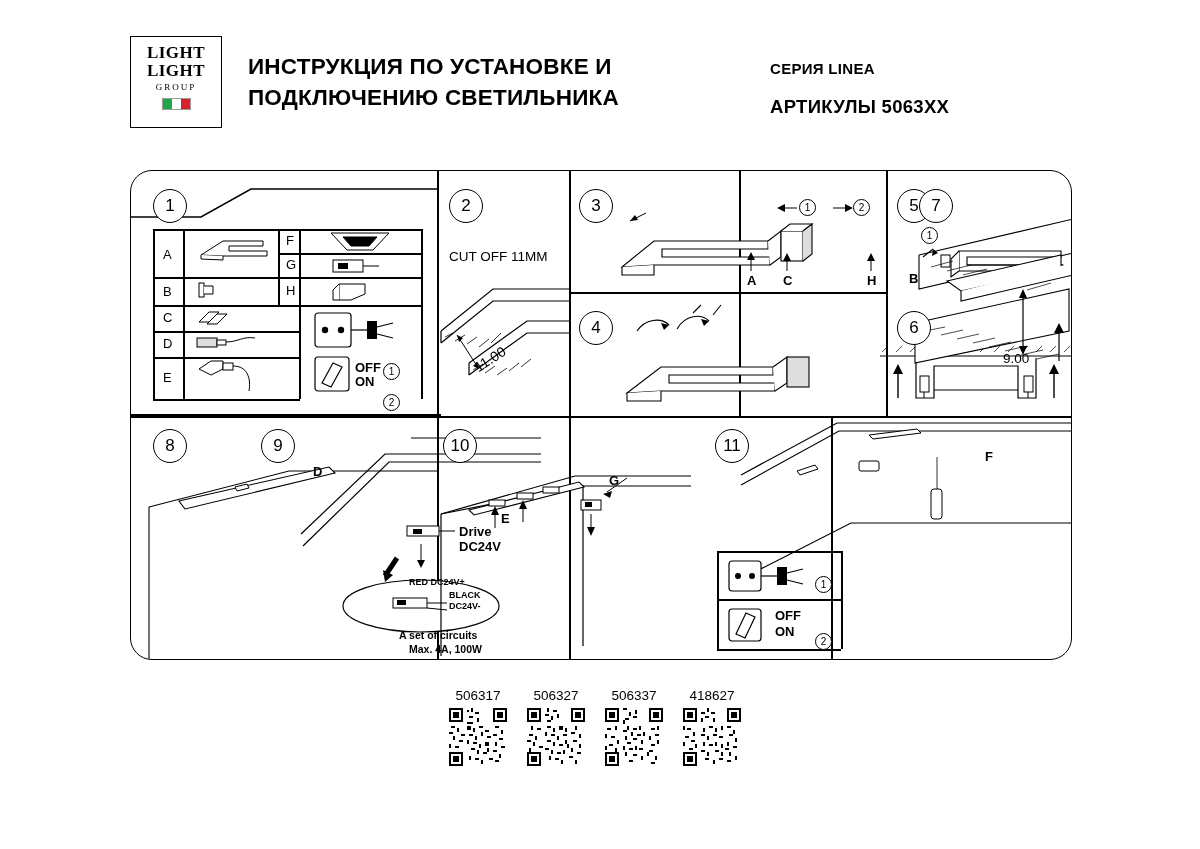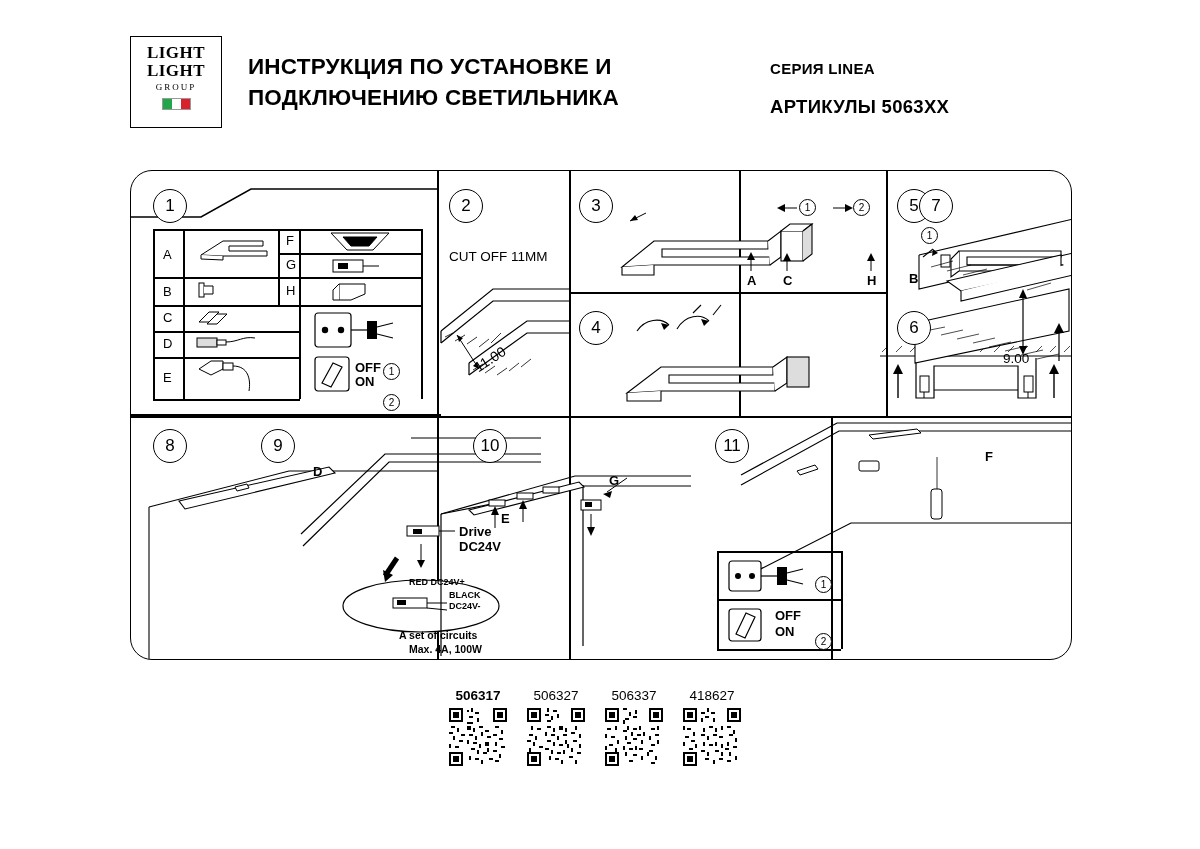--- a/index.html
+++ b/index.html
@@ -428,21 +428,21 @@
     </svg>
     <div class="lbl lbl-b" style="left:182px; top:293px;">D</div>
     <div class="lbl lbl-b" style="left:328px; top:353px;">Drive</div>
     <div class="lbl lbl-b" style="left:328px; top:368px;text-align:center;">DC24V</div>
     <div class="lbl lbl-b xsmall" style="left:278px; top:406px;">RED DC24V+</div>
     <div class="lbl lbl-b xsmall" style="left:318px; top:419px;">BLACK</div>
     <div class="lbl lbl-b xsmall" style="left:318px; top:430px;">DC24V-</div>
     <div class="lbl lbl-b small" style="left:268px; top:458px;">A set of circuits</div>
     <div class="lbl lbl-b small" style="left:278px; top:472px;">Max. 4A, 100W</div>
 
-    <div class="badge" style="left:342px; top:258px;">10</div>
+    <div class="badge" style="left:312px; top:258px;">10</div>
     <svg class="sv" style="left:300px;top:285px;width:260px;height:205px;">
       <path d="M10 58 L144 20 L260 20" fill="none" stroke="#000" stroke-width="1.2"></path>
       <path d="M10 58 L10 200" fill="none" stroke="#000" stroke-width="1.2"></path>
       <path d="M10 58 L152 30 L152 190" fill="none" stroke="#000" stroke-width="1.2"></path>
       <path d="M152 30 L260 30" fill="none" stroke="#000" stroke-width="1.2"></path>
       <path d="M38 54 L148 26 L153 31 L43 59 Z" fill="#fff" stroke="#000" stroke-width="1.1"></path>
       <rect x="58" y="44" width="16" height="6" fill="#fff" stroke="#000" stroke-width="1"></rect>
       <rect x="86" y="37" width="16" height="6" fill="#fff" stroke="#000" stroke-width="1"></rect>
       <rect x="112" y="31" width="16" height="6" fill="#fff" stroke="#000" stroke-width="1"></rect>
       <path d="M64 58 L64 72 M92 52 L92 66" stroke="#000" stroke-width="1"></path>
@@ -490,21 +490,21 @@
       <path d="M11 79 L21 58 L30 62 L20 83 Z" fill="#fff" stroke="#000" stroke-width="1.2"></path>
     </svg>
     <div class="minibadge" style="left:684px; top:405px;">1</div>
     <div class="minibadge" style="left:684px; top:462px;">2</div>
     <div class="lbl lbl-b" style="left:644px; top:437px;">OFF</div>
     <div class="lbl lbl-b" style="left:644px; top:453px;">ON</div>
 
   </div>
 
   <div class="footer">
-    <div class="qr-col" style="left:0;font-weight:bold;">
+    <div class="qr-col" style="left:0;">
       <div class="qr-code-lbl">506317</div>
       <svg class="qr-img" viewBox="0 0 29 29">
         <rect width="29" height="29" fill="#fff"></rect>
         <g fill="#000">
           <rect x="0" y="0" width="7" height="7"></rect>
             <rect x="1" y="1" width="5" height="5" fill="#fff"></rect>
             <rect x="2" y="2" width="3" height="3"></rect>
           <rect x="22" y="0" width="7" height="7"></rect>
             <rect x="23" y="1" width="5" height="5" fill="#fff"></rect>
             <rect x="24" y="2" width="3" height="3"></rect>

